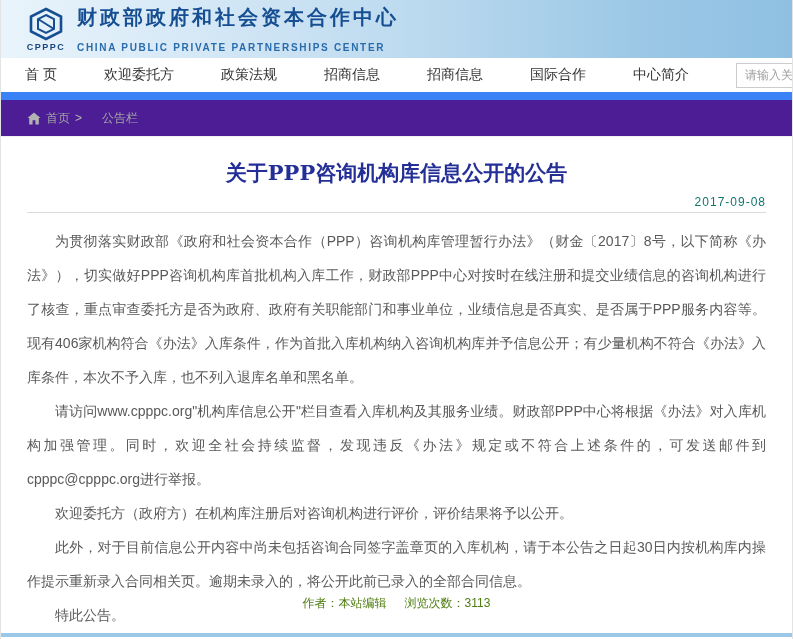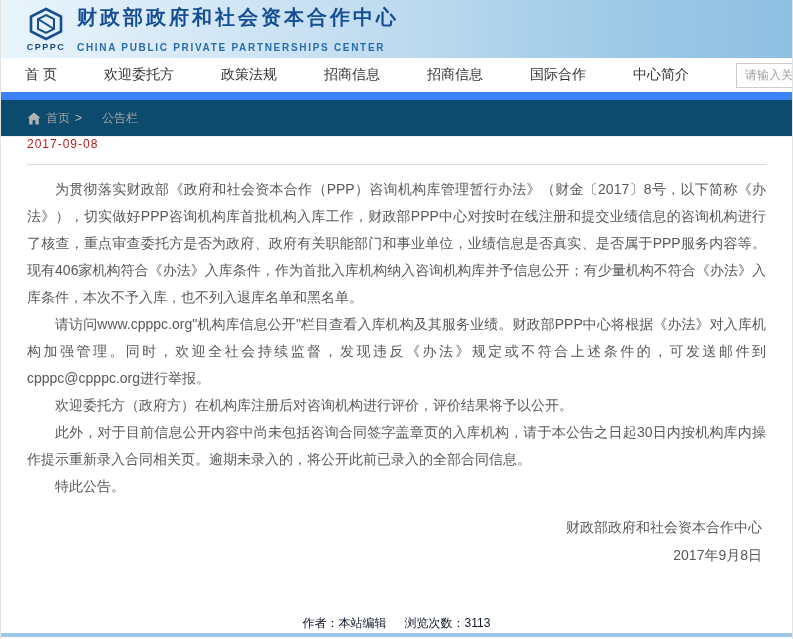--- a/index.html
+++ b/index.html
@@ -64,66 +64,66 @@
   }
   .search-input::placeholder { color: #a0a0a0; }
 
   
   .breadcrumb {
     height: 37px;
     display: flex; align-items: center;
     padding-left: 26px;
     font-size: 12px; color: #a3a3a3;
     border-bottom: 1px solid #f0f0f0;
-    background: #0c4a6e;
+    background: #4c1d95;
   }
   .breadcrumb .crumb { margin: 0 5px; cursor: pointer; }
   .breadcrumb .sep { color: #b5b5b5; }
   .breadcrumb .current { margin-left: 20px; }
 
   
   .article { padding: 0 26px; }
   .article-title {
     margin: 22px 0 8px;
     text-align: center;
     font-family: "DejaVu Serif", "Liberation Serif", serif;
     font-size: 21px; font-weight: bold;
     color: #232e97;
   }
   .article-date {
-    text-align: left;
-    font-size: 12px; color: #b91c1c;
+    text-align: right;
+    font-size: 12px; color: #0f766e;
     letter-spacing: 1px;
-    margin-bottom: 13px;
+    margin-bottom: 3px;
   }
   .title-divider {
     border: none; border-top: 1px solid #dbdbdb;
     margin: 0 0 11px 0;
   }
   .article-body p {
     margin: 0;
     font-size: 14px; color: #595959;
-    line-height: 27px;
+    line-height: 34px;
     text-indent: 2em;
     text-align: justify;
   }
   .signature {
     margin-top: 13px;
     text-align: right;
     font-size: 14px; color: #595959;
     line-height: 28px;
     padding-right: 4px;
   }
 
   
   .meta-bar {
     position: absolute;
-    left: 0; right: 0; top: 615px;
+    left: 0; right: 0; top: 595px;
     text-align: center;
-    font-size: 12px; color: #0f172a;
+    font-size: 12px; color: #4d7c0f;
   }
   .meta-bar .views { margin-left: 18px; }
   .bottom-strip {
     position: absolute;
     left: 0; right: 0; bottom: 2px;
     height: 4px;
     background: #9cc8e8;
   }
 </style>
 </head>
@@ -169,20 +169,21 @@
   <div class="breadcrumb">
     <svg width="14" height="13" viewBox="0 0 14 13">
       <path d="M7 0.5 L13.5 6 L11.8 6 L11.8 12.5 L8.4 12.5 L8.4 8.3 L5.6 8.3 L5.6 12.5 L2.2 12.5 L2.2 6 L0.5 6 Z" fill="#b2b2b2"></path>
     </svg>
     <span class="crumb">首页</span>
     <span class="sep">&gt;</span>
     <span class="current">公告栏</span>
   </div>
 
   <main class="article">
+    <h1 class="article-title">关于PPP咨询机构库信息公开的公告</h1>
     <div class="article-date">2017-09-08</div>
     <hr class="title-divider">
 
     <div class="article-body">
       <p>为贯彻落实财政部《政府和社会资本合作（PPP）咨询机构库管理暂行办法》（财金〔2017〕8号，以下简称《办法》），切实做好PPP咨询机构库首批机构入库工作，财政部PPP中心对按时在线注册和提交业绩信息的咨询机构进行了核查，重点审查委托方是否为政府、政府有关职能部门和事业单位，业绩信息是否真实、是否属于PPP服务内容等。现有406家机构符合《办法》入库条件，作为首批入库机构纳入咨询机构库并予信息公开；有少量机构不符合《办法》入库条件，本次不予入库，也不列入退库名单和黑名单。</p>
       <p>请访问www.cpppc.org"机构库信息公开"栏目查看入库机构及其服务业绩。财政部PPP中心将根据《办法》对入库机构加强管理。同时，欢迎全社会持续监督，发现违反《办法》规定或不符合上述条件的，可发送邮件到cpppc@cpppc.org进行举报。</p>
       <p>欢迎委托方（政府方）在机构库注册后对咨询机构进行评价，评价结果将予以公开。</p>
       <p>此外，对于目前信息公开内容中尚未包括咨询合同签字盖章页的入库机构，请于本公告之日起30日内按机构库内操作提示重新录入合同相关页。逾期未录入的，将公开此前已录入的全部合同信息。</p>
       <p>特此公告。</p>
     </div>

